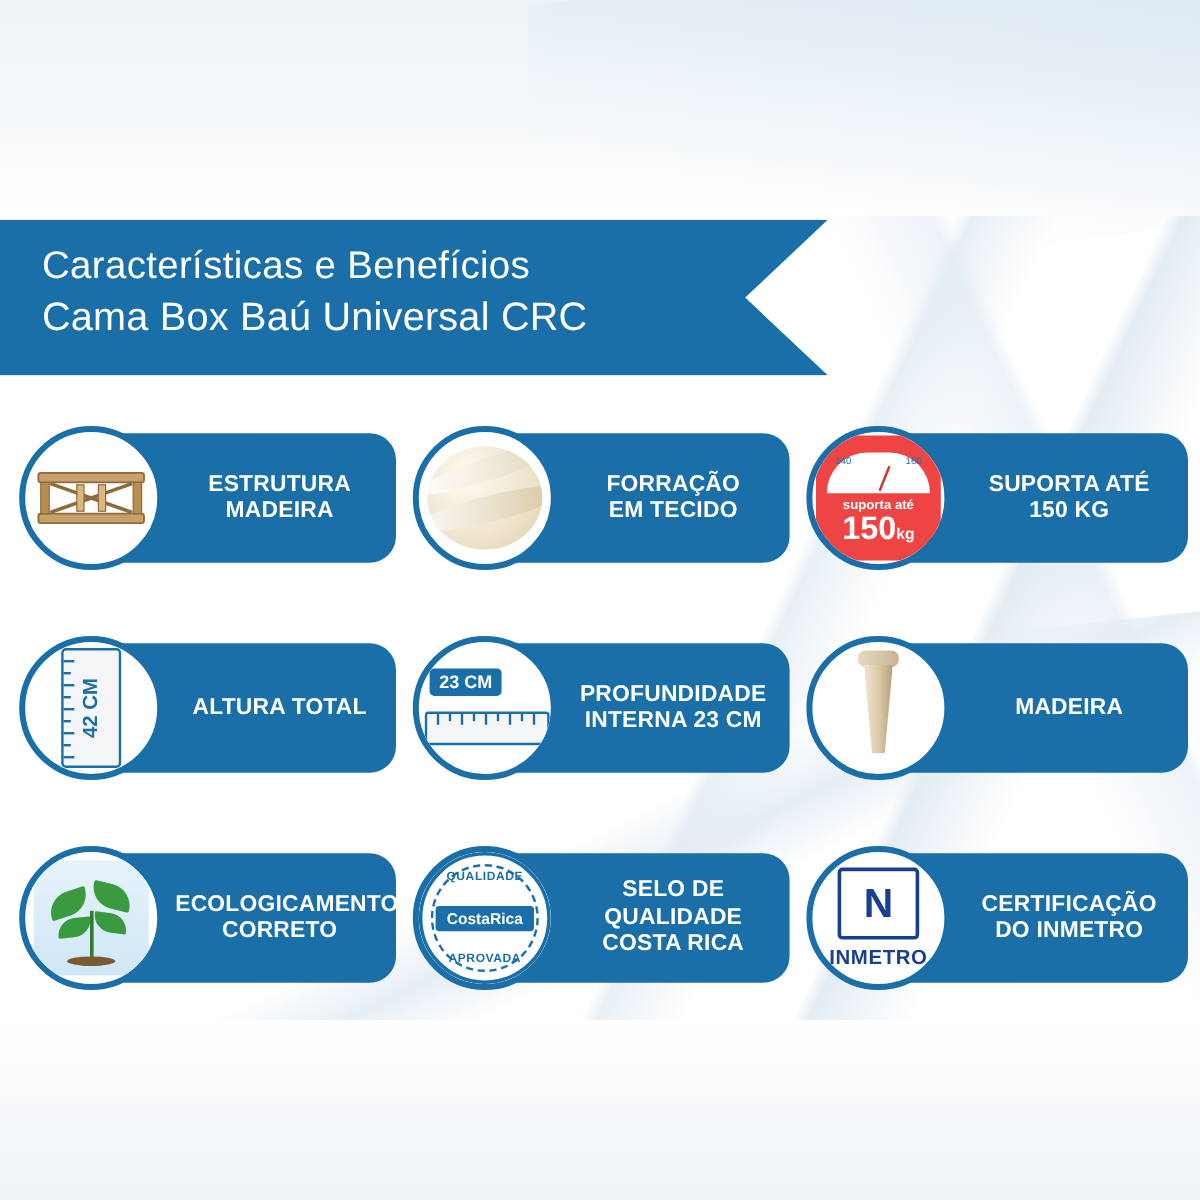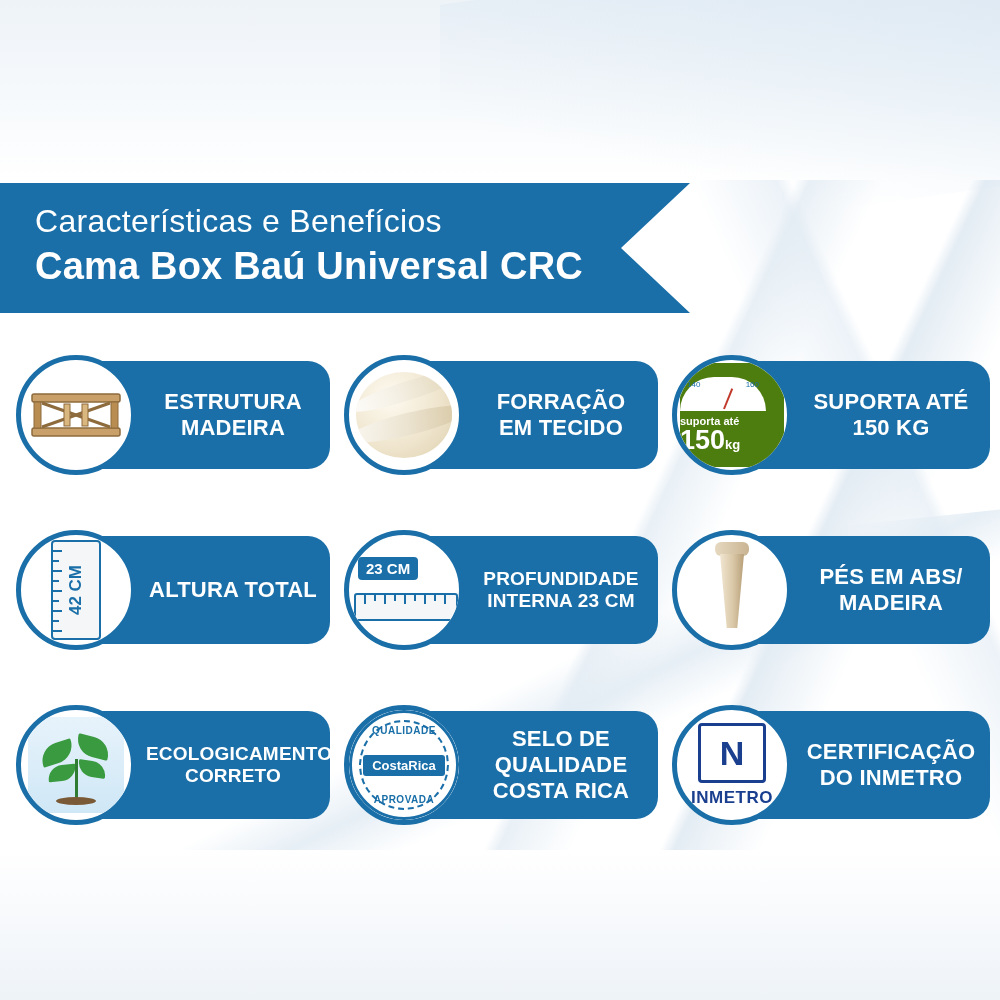--- a/index.html
+++ b/index.html
@@ -46,21 +46,21 @@
     background:#1a6fa8;
     clip-path:polygon(0 0, 100% 0, 90% 50%, 100% 100%, 0 100%);
   }
   .header .txt{
     position:absolute;left:35px;top:18px;color:#ffffff;
   }
   .header .line1{
     font-size:32px;font-weight:400;letter-spacing:.3px;line-height:1.25;
   }
   .header .line2{
-    font-size:38px;font-weight:700;letter-spacing:.2px;line-height:1.25;margin-top:2px;
+    font-size:33px;font-weight:400;letter-spacing:.2px;line-height:1.25;margin-top:2px;
   }
 
   
   .grid{
     position:absolute;left:0;top:355px;width:1000px;
   }
   .row{
     position:relative;height:175px;
   }
   .cell{
@@ -72,21 +72,21 @@
 
   .pill{
     position:absolute;left:60px;top:6px;right:0;height:108px;
     background:#1a6fa8;
     border-radius:8px 22px 22px 8px;
     display:flex;align-items:center;
     box-sizing:border-box;
     padding-left:76px;padding-right:10px;
   }
   .pill .label{
-    color:#ffffff;font-weight:700;font-size:22px;line-height:1.18;
+    color:#ffffff;font-weight:700;font-size:19px;line-height:1.18;
     letter-spacing:.2px;text-align:center;width:100%;
   }
   .pill.small .label{font-size:19px;}
 
   .badge{
     position:absolute;left:6px;top:0;width:120px;height:120px;
     border-radius:50%;
     background:#ffffff;
     border:5px solid #1a6fa8;
     box-sizing:border-box;
@@ -103,22 +103,22 @@
   .fabric-art{width:96px;height:86px;border-radius:50%;
      background:radial-gradient(circle at 35% 30%,#fdfaf0,#f0e6cf 55%,#ded0ae 100%);
      position:relative;overflow:hidden;}
   .fabric-art:before{content:"";position:absolute;left:-10%;top:10%;width:130%;height:22%;
      background:linear-gradient(90deg,rgba(255,255,255,.9),rgba(214,198,160,.6));
      transform:rotate(-18deg);border-radius:50%;}
   .fabric-art:after{content:"";position:absolute;left:-10%;top:48%;width:130%;height:26%;
      background:linear-gradient(90deg,rgba(255,255,255,.75),rgba(206,188,147,.7));
      transform:rotate(-14deg);border-radius:50%;}
 
-  .scale-art{width:104px;height:104px;border-radius:16px;background:#4d7c0f;
-    display:flex;flex-direction:column;align-items:flex-start;justify-content:center;color:#fff;
+  .scale-art{width:104px;height:104px;border-radius:16px;background:#ef4444;
+    display:flex;flex-direction:column;align-items:center;justify-content:center;color:#fff;
     position:relative;}
   .scale-art .dial{width:86px;height:34px;border-radius:44px 44px 0 0;background:#fff;color:#1a6fa8;
     font-size:8px;display:flex;align-items:flex-start;justify-content:space-between;
     padding:3px 7px 0;box-sizing:border-box;position:relative;}
   .scale-art .dial .needle{position:absolute;left:50%;bottom:2px;width:2px;height:22px;background:#c0392b;
     transform-origin:bottom center;transform:rotate(22deg);}
   .scale-art .sub{font-size:11px;font-weight:700;margin-top:4px;}
   .scale-art .kg{font-size:27px;font-weight:800;line-height:1;}
   .scale-art .kg small{font-size:13px;font-weight:700;}
 
@@ -306,21 +306,20 @@
                 <i style="left:88px"></i>
             </div>
           </div>
         </div>
       </div>
     </div>
 
     <div class="cell c2">
       <div class="pill">
         <div class="label">
-          <div>PÉS EM ABS/</div>
           <div>MADEIRA</div>
         </div>
       </div>
       <div class="badge">
         <div class="inner">
           <div class="foot-art">
             <div class="cap"></div>
             <div class="body"></div>
           </div>
         </div>

